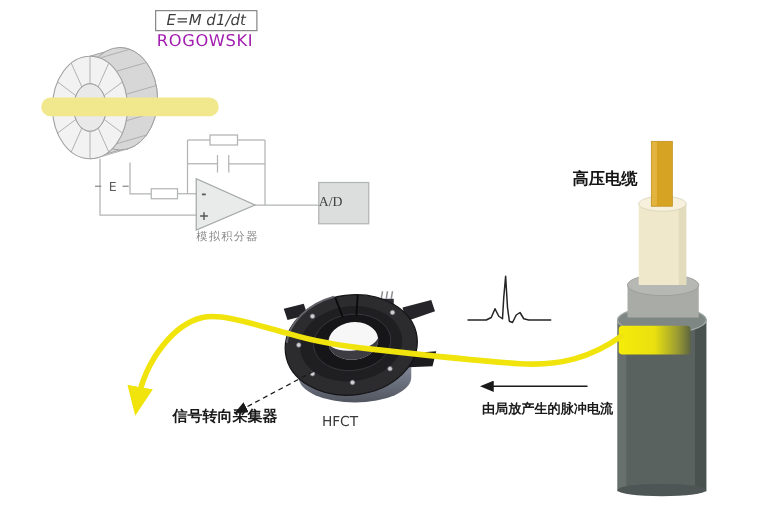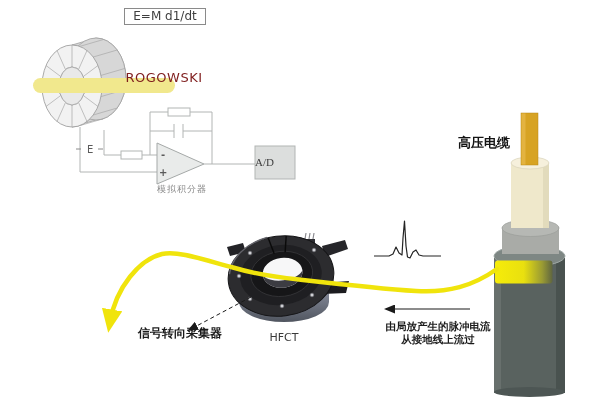--- a/index.html
+++ b/index.html
@@ -4,32 +4,32 @@
 <style>
   html,body{margin:0;padding:0;background:#fff;}
   #stage{
     position:relative;width:615px;height:410px;background:#ffffff;overflow:hidden;
     font-family:"DejaVu Sans","Liberation Sans",sans-serif;
   }
   #diagram-svg{position:absolute;left:0;top:0;}
   .lbl{position:absolute;white-space:nowrap;}
   .formula-box{
     left:124px;top:8px;width:80px;height:15px;line-height:15px;text-align:center;
-    border:1px solid #8a8a8a;font-size:12px;color:#3f3f3f;background:#fff;
+    border:1px solid #8a8a8a;font-size:12px;color:#3f3f3f;background:#fff;font-style:italic;
   }
   .rogowski-title{left:116px;top:26px;width:96px;text-align:center;
-    font-size:13px;color:#7f1d1d;letter-spacing:.5px;margin-top:44px;}
+    font-size:13px;color:#a21caf;letter-spacing:.5px;}
   .integrator-lbl{left:150px;top:183px;width:64px;text-align:center;
     font-size:9px;color:#8a8a8a;letter-spacing:1px;}
   .adc-lbl{left:255px;top:146px;width:40px;height:33px;line-height:33px;text-align:left;
     font-family:"Liberation Serif","DejaVu Serif",serif;font-size:11px;color:#3d3d3d;}
   .cable-lbl{left:458px;top:122px;font-size:13px;font-weight:bold;color:#151515;margin-top:12px;}
   .collector-lbl{left:132px;top:325px;width:96px;text-align:center;
     font-size:12px;font-weight:bold;color:#1a1a1a;}
-  .hfct-lbl{left:254px;top:331px;width:36px;text-align:center;font-size:11px;color:#3a3a3a;margin-left:12px;}
+  .hfct-lbl{left:254px;top:331px;width:36px;text-align:center;font-size:11px;color:#3a3a3a;}
   .hfct-desc-lbl{left:230px;top:344px;width:94px;text-align:center;
     font-size:12px;font-weight:bold;color:#1a1a1a;}
   .pulse-lbl1{left:385px;top:320px;width:106px;text-align:center;
     font-size:10.5px;font-weight:bold;color:#1a1a1a;}
   .pulse-lbl2{left:385px;top:333px;width:106px;text-align:center;
     font-size:10.5px;font-weight:bold;color:#1a1a1a;}
 </style>
 </head>
 <body>
 
@@ -172,14 +172,13 @@
   </svg>
 
   <div class="lbl formula-box">E=M d1/dt</div>
   <div class="lbl rogowski-title">ROGOWSKI</div>
   <div class="lbl integrator-lbl">模拟积分器</div>
   <div class="lbl adc-lbl">A/D</div>
   <div class="lbl cable-lbl">高压电缆</div>
   <div class="lbl collector-lbl">信号转向采集器</div>
   <div class="lbl hfct-lbl">HFCT</div>
   <div class="lbl pulse-lbl1">由局放产生的脉冲电流</div>
-  <div class="lbl pulse-lbl2">从接地线上流过</div>
 </div>
 
 </body></html>

